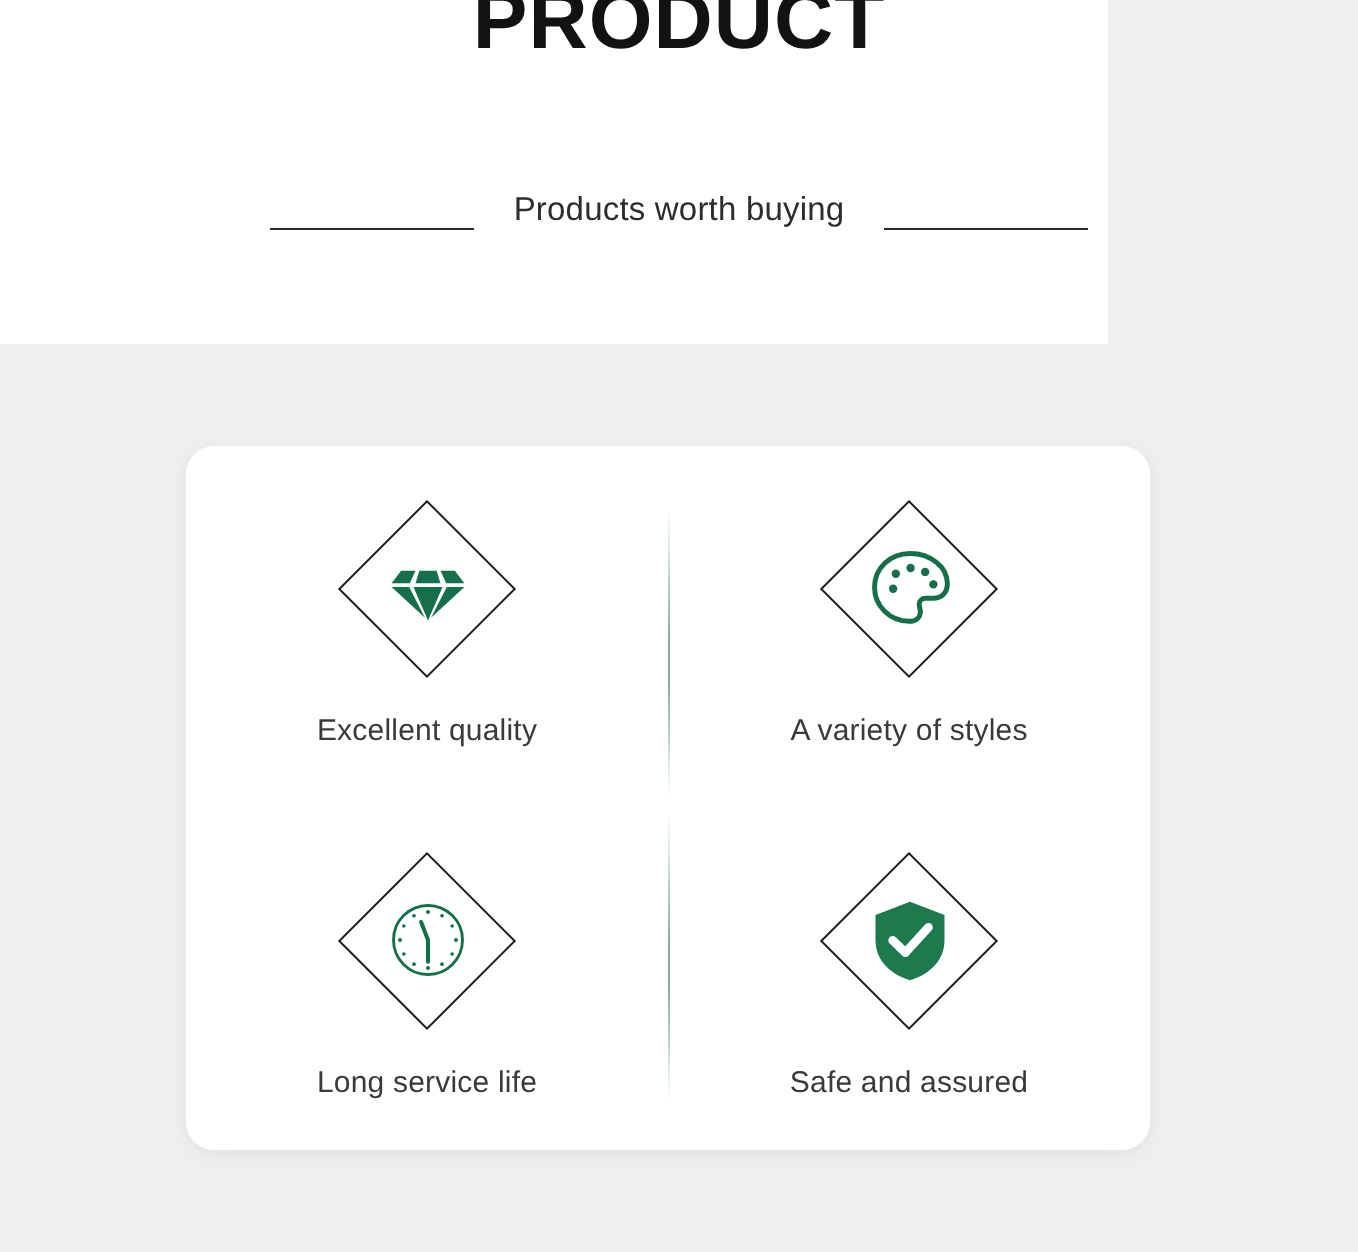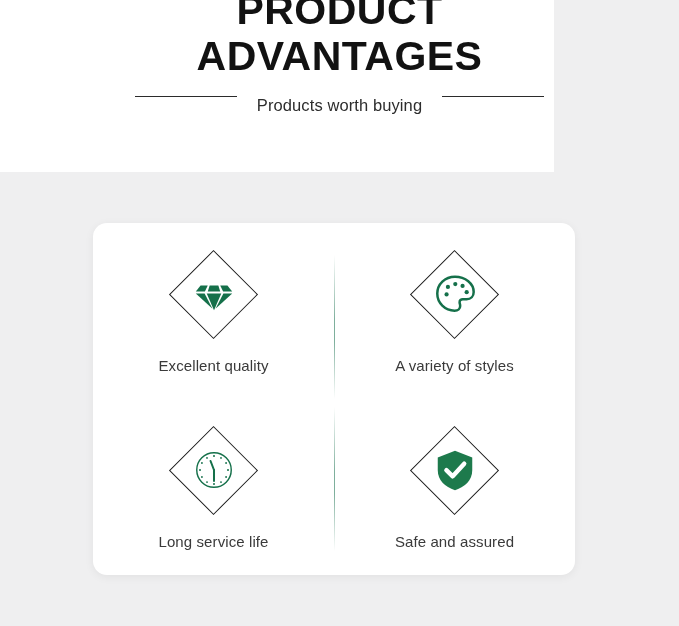--- a/index.html
+++ b/index.html
@@ -41,21 +41,21 @@
     color: #121212;
     white-space: nowrap;
   }
 
   .subtitle-row {
     position: absolute;
     left: 0;
     top: 96px;
     width: 679px;
     display: flex;
-    align-items: flex-start;
+    align-items: flex-end;
     justify-content: center;
     gap: 20px;
   }
   .sub-rule {
     width: 102px;
     height: 0;
     border-top: 1px solid #2b2b2b;
   }
   .subtitle-text {
     font-size: 16.5px;
@@ -154,21 +154,20 @@
   .divider-top { top: 32px; height: 144px; }
   .divider-bottom { top: 184px; height: 144px; }
 </style>
 </head>
 <body>
 
 <div class="header-band">
 
   <div class="title-block">
     <div class="title-line">PRODUCT</div>
-    <div class="title-line">ADVANTAGES</div>
   </div>
 
   <div class="subtitle-row">
     <span class="sub-rule"></span>
     <span class="subtitle-text">Products worth buying</span>
     <span class="sub-rule"></span>
   </div>
 
 </div>
 

